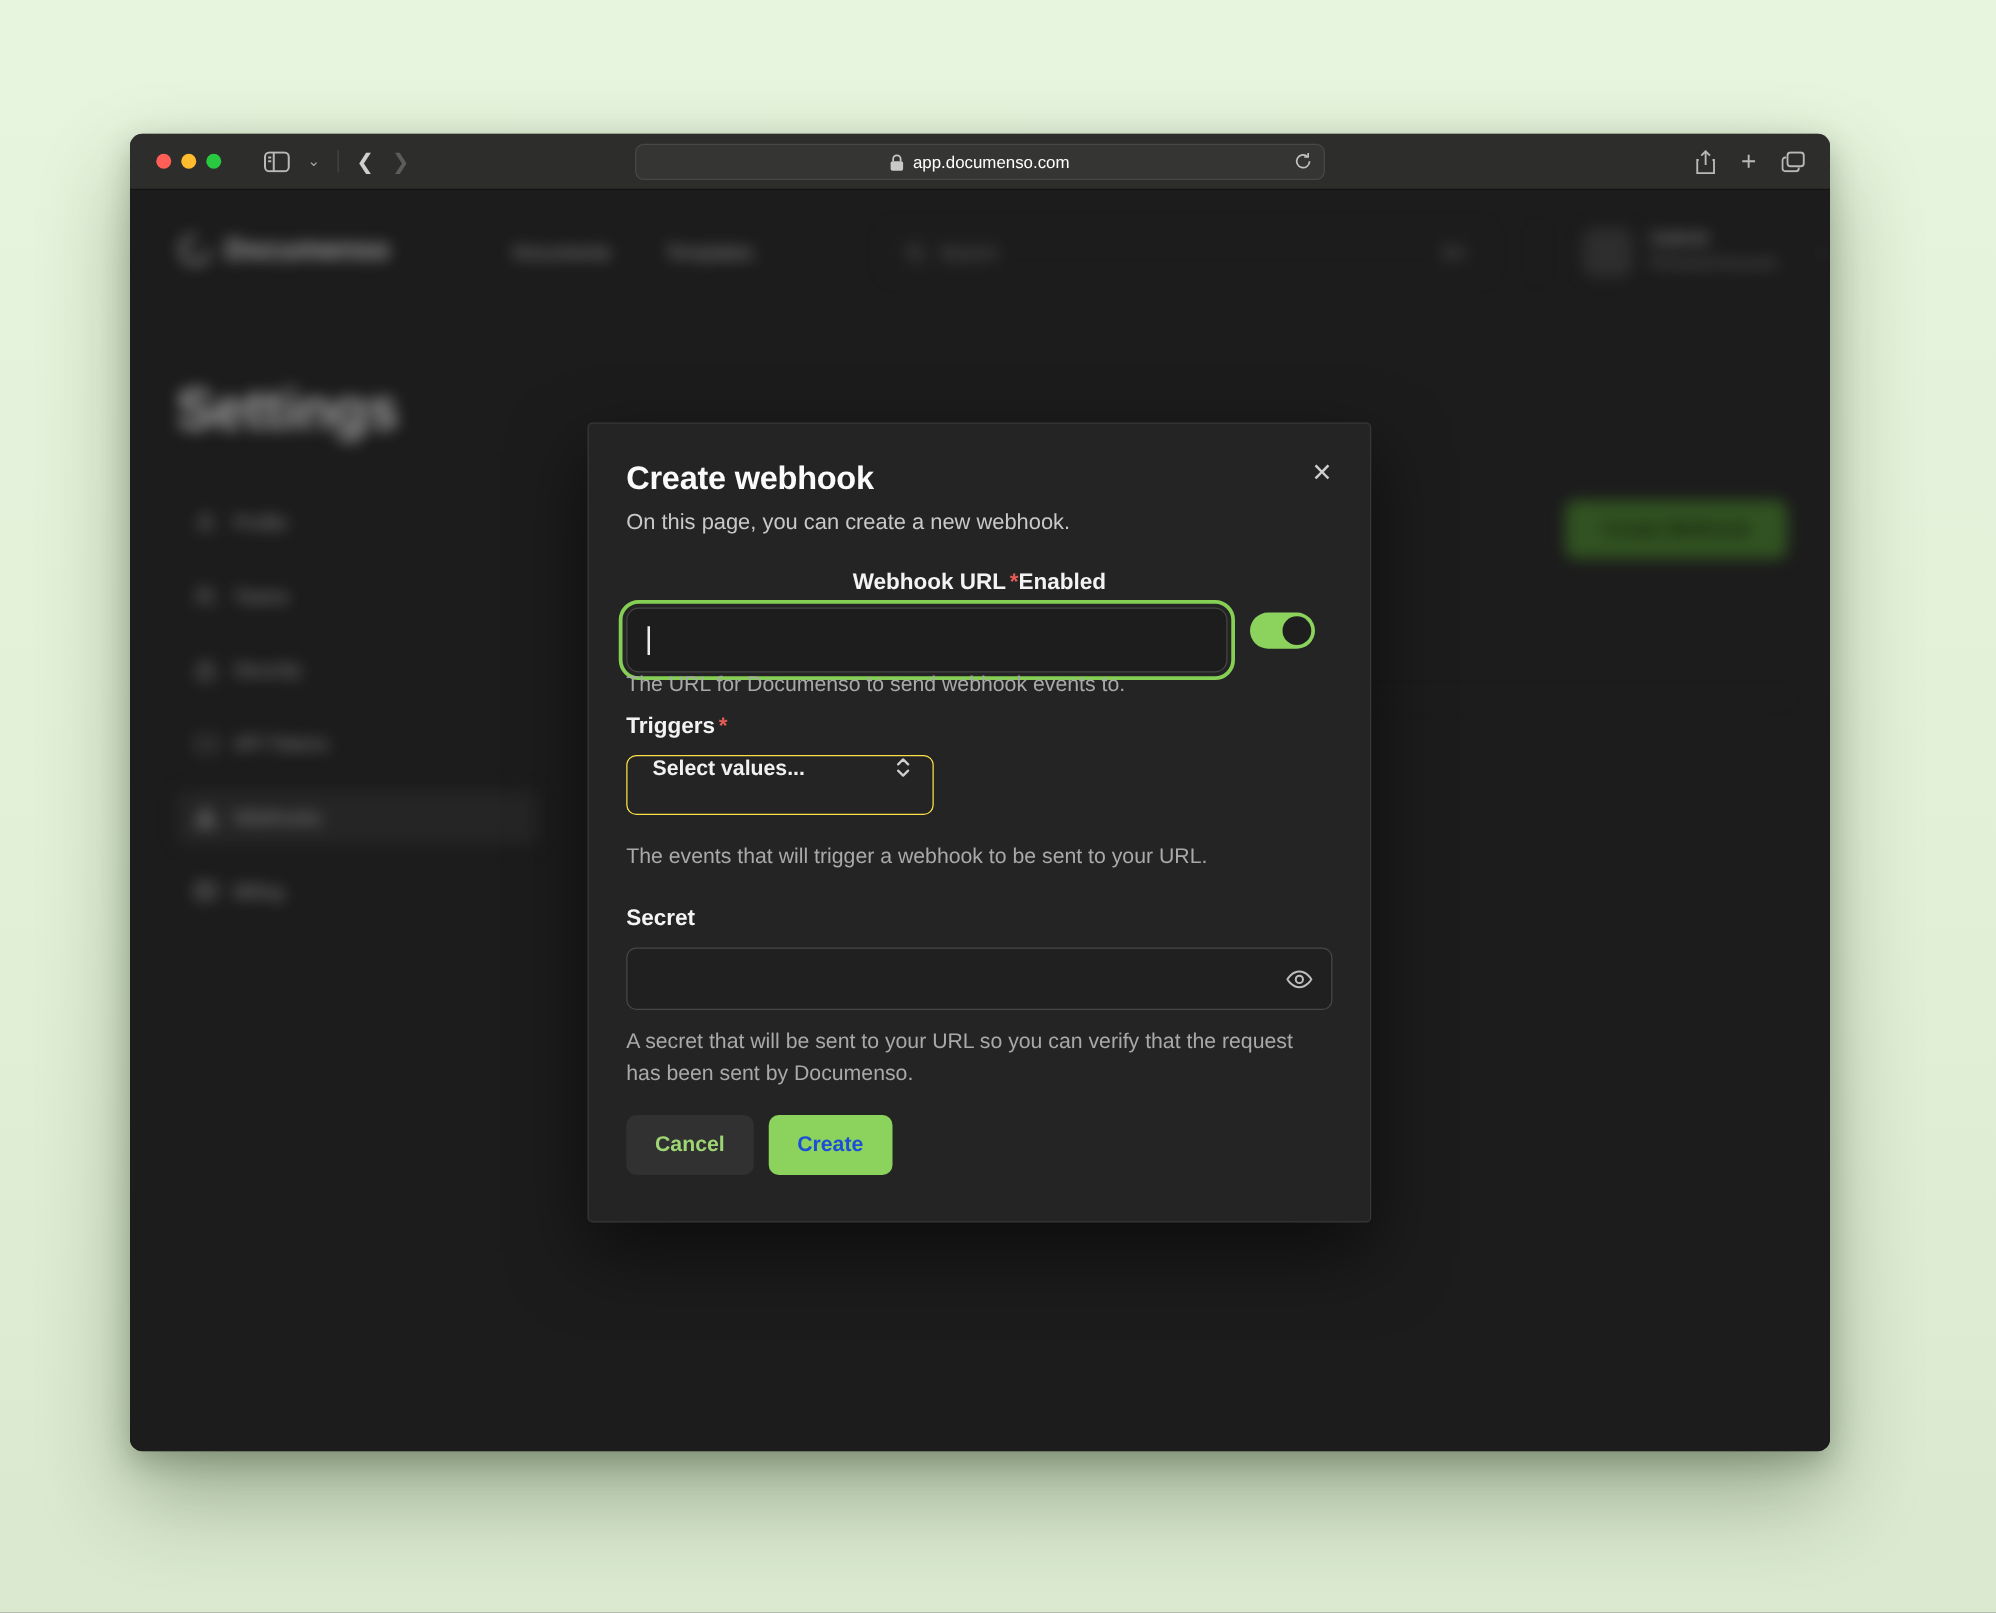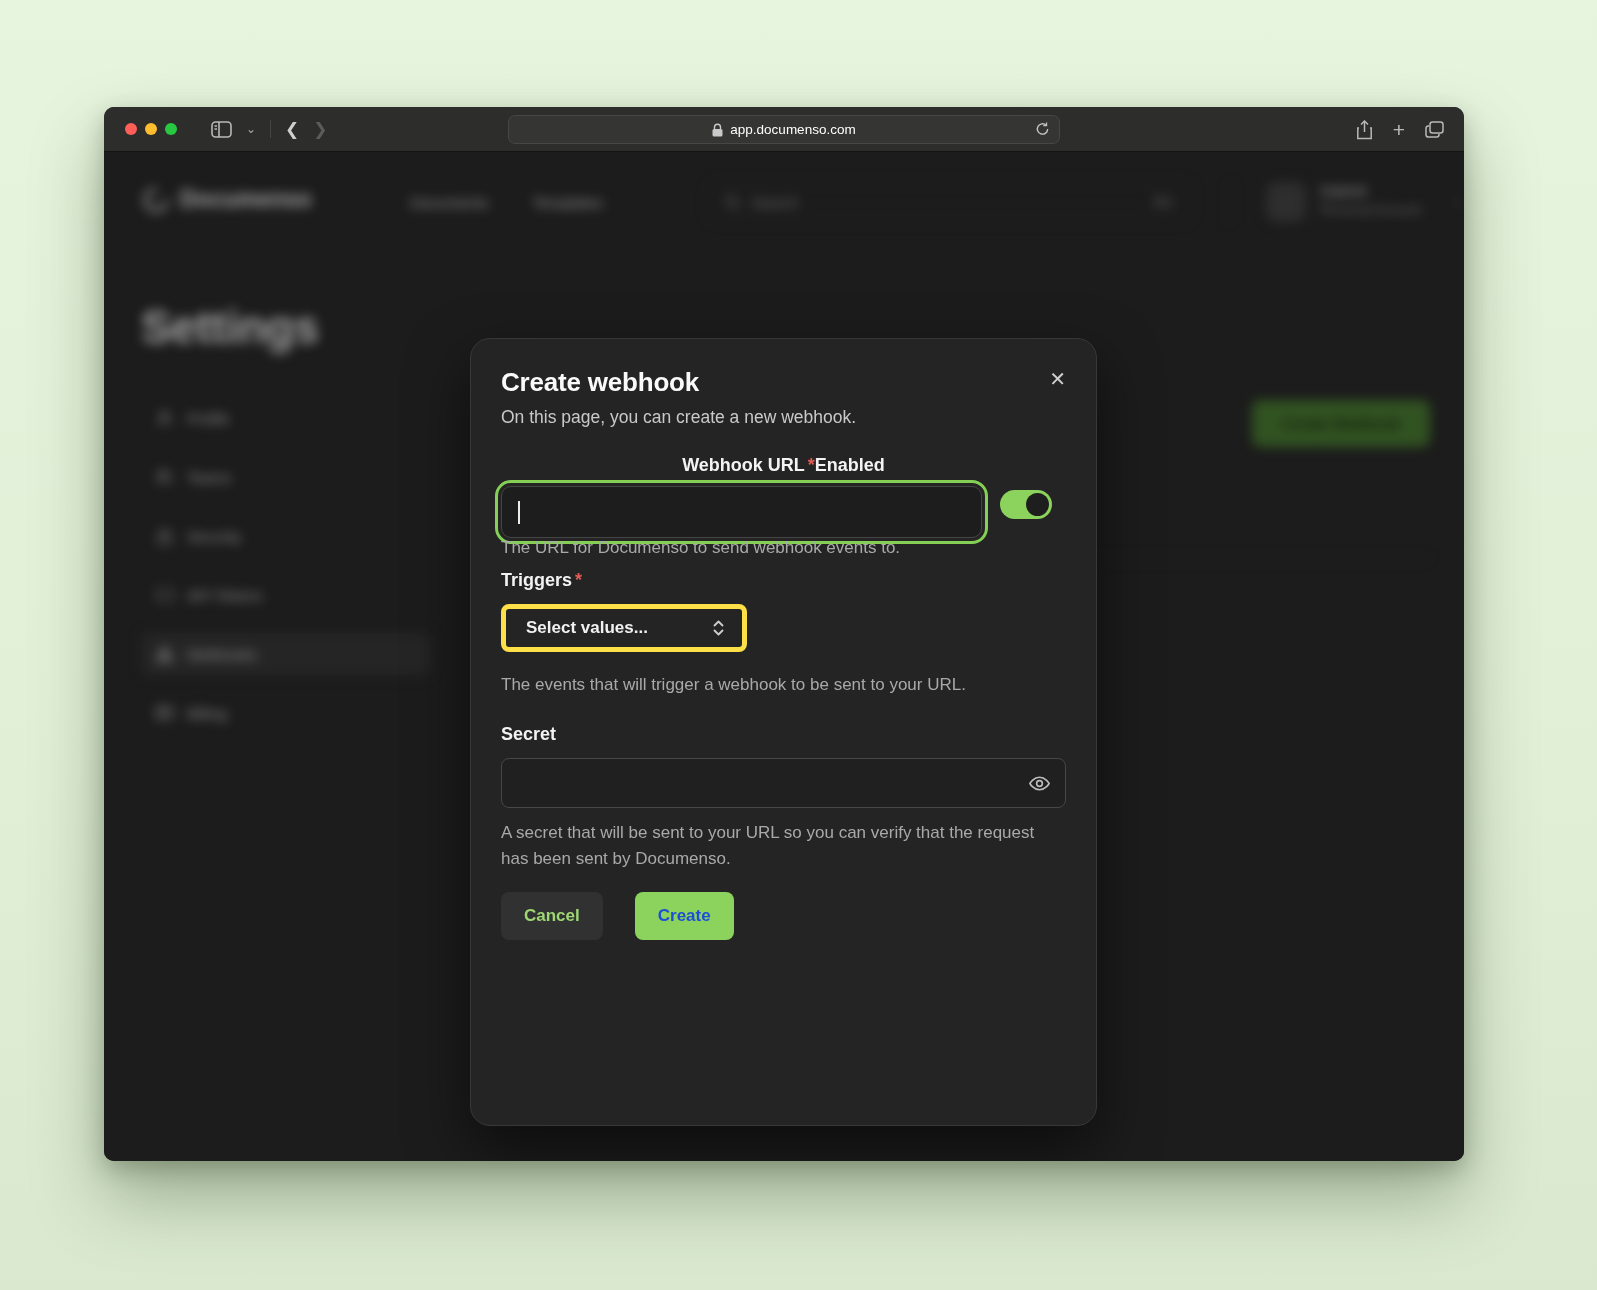--- a/index.html
+++ b/index.html
@@ -73,22 +73,22 @@
   .bg-create-btn {
     position:absolute; left:1148px; top:248px; width:178px; height:47px;
     background:#40702a; color:#0f2005; font-size:15px; font-weight:700;
     border-radius:8px; display:flex; align-items:center; justify-content:center;
   }
   .bg-subtitle { position:absolute; left:420px; top:352px; width:680px; font-size:15px; color:#979797; }
   .bg-rule { position:absolute; left:420px; top:406px; width:906px; height:1px; background:#303030; }
 
   
   .modal {
-    position:absolute; left:366px; top:231px; width:627px; height:788px;
-    background:#242424; border:1px solid #383838; border-radius:20px;
+    position:absolute; left:366px; top:231px; width:627px; height:640px;
+    background:#242424; border:1px solid #383838; border-radius:4px;
     box-shadow:0 24px 60px rgba(0,0,0,.55); padding:28px 30px 26px; z-index:10;
     color:#eee;
   }
   .modal-head { display:flex; justify-content:space-between; align-items:flex-start; }
   .modal-title { font-size:26px; font-weight:700; color:#fafafa; letter-spacing:-.2px; }
   .modal-close { font-size:20px; color:#cfcfcf; line-height:1; margin-top:2px; cursor:default; background:none; border:none; font-family:inherit; }
   .modal-desc { margin-top:9px; font-size:17.5px; color:#c9c9c9; }
 
   .label-row { margin-top:27px; display:flex; justify-content:center; }
   .field-label { font-size:18px; font-weight:700; color:#f3f3f3; }
@@ -100,34 +100,34 @@
     outline:3px solid #85cf55; outline-offset:3px; display:flex; align-items:center; padding-left:16px;
   }
   .caret { width:2px; height:23px; background:#ececec; }
   .toggle-col { width:66px; }
   .toggle { margin-top:4px; width:52px; height:29px; border-radius:15px; background:#8bd35d; position:relative; }
   .toggle-knob { position:absolute; right:3px; top:3px; width:23px; height:23px; border-radius:50%; background:#1e1e1e; }
 
   .helper { font-size:17px; color:#a9a9a9; }
   .label-solo { margin-top:12px; }
   .select-box {
-    margin-top:13px; width:246px; height:48px; border:5px solid #fde047; border-radius:8px;
-    display:flex; align-items:center; justify-content:space-between; padding:0 17px 0 20px; background:#242424;
+    margin-top:13px; width:246px; height:48px; border:1px solid #fde047; border-radius:8px;
+    display:flex; justify-content:space-between; padding:0 17px 0 20px; background:#242424;
   }
   .select-text { font-size:17px; font-weight:700; color:#f1f1f1; }
   .helper-wide { margin-top:23px; }
   .secret-label { margin-top:29px; }
   .secret-input {
     margin-top:13px; height:50px; border:1px solid #474747; border-radius:8px;
     background:#202020; position:relative;
   }
   .eye-btn { position:absolute; right:14px; top:13px; background:none; border:none; cursor:default; }
   .secret-helper { margin-top:12px; max-width:545px; line-height:1.5; }
 
-  .btn-row { margin-top:21px; display:flex; gap:32px; }
+  .btn-row { margin-top:21px; display:flex; gap:12px; }
   .btn { height:48px; border:none; border-radius:8px; font-family:inherit; font-size:17px; font-weight:700; padding:0 23px; cursor:default; }
   .btn-cancel { background:#313131; color:#9ed674; }
   .btn-create { background:#8bd35d; color:#1d4ed8; }
 </style>
 </head>
 <body>
 
 <div class="window">
 
   <div class="toolbar">

